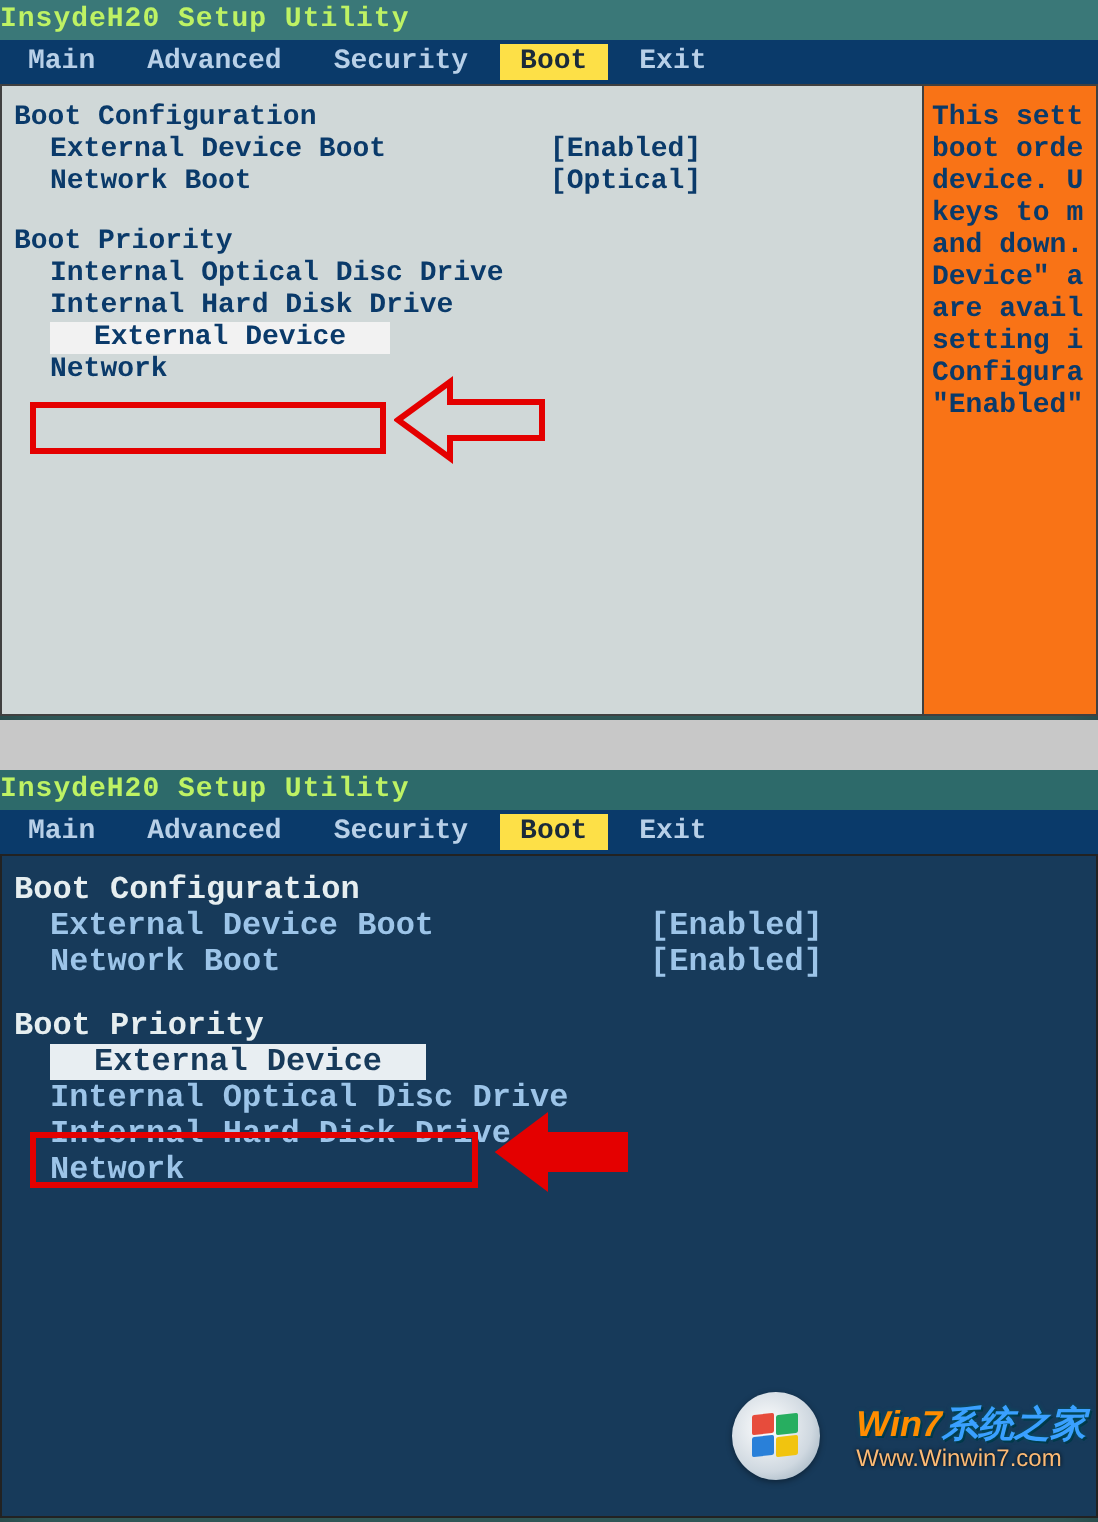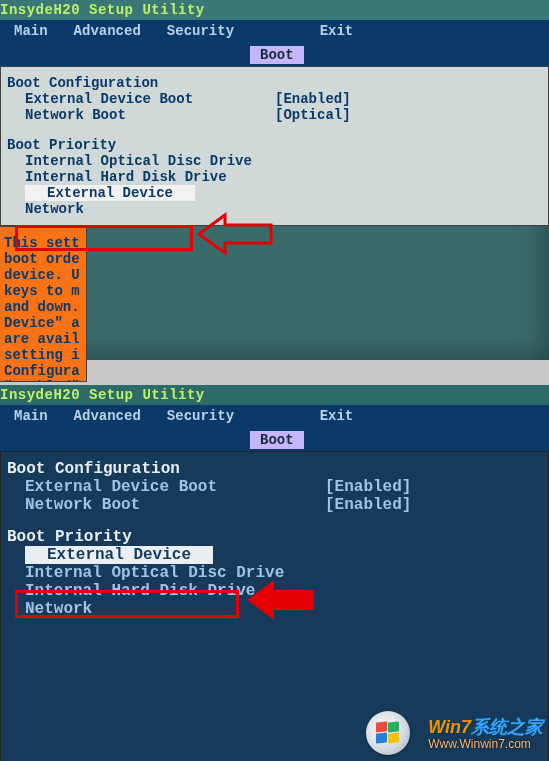--- a/index.html
+++ b/index.html
@@ -33,28 +33,27 @@
     color: #b8d0e8;
     padding: 2px 4px;
     display: flex;
     gap: 6px;
     font-weight: bold;
   }
   .menu-item {
     padding: 1px 10px;
   }
   .menu-item.active {
-    background: #c4b5fd;
+    background: #fde047;
     color: #1a2a3a;
-    margin-top: 24px;
   }
 
   .content-row {
     display: flex;
-    flex-direction: column;
+    flex-direction: row;
     height: calc(100% - 44px);
   }
   .main-area {
     flex: 1;
     background: #d0d8d8;
     padding: 8px 6px;
     color: #0a3a6a;
     position: relative;
     border: 1px solid #404040;
     font-weight: bold;
@@ -110,21 +109,21 @@
   .arrow-svg {
     position: absolute;
     pointer-events: none;
   }
 
   .spacer { height: 14px; }
 
   .watermark {
     position: absolute;
     right: 6px;
-    bottom: 6px;
+    bottom: 21px;
     display: flex;
     align-items: center;
     gap: 18px;
     pointer-events: none;
     justify-content: space-between;
   }
   .wm-logo {
     width: 44px; height: 44px;
     border-radius: 50%;
     background: radial-gradient(circle at 40% 40%, #fff, #cfd8e0 60%, #8aa0b0);

